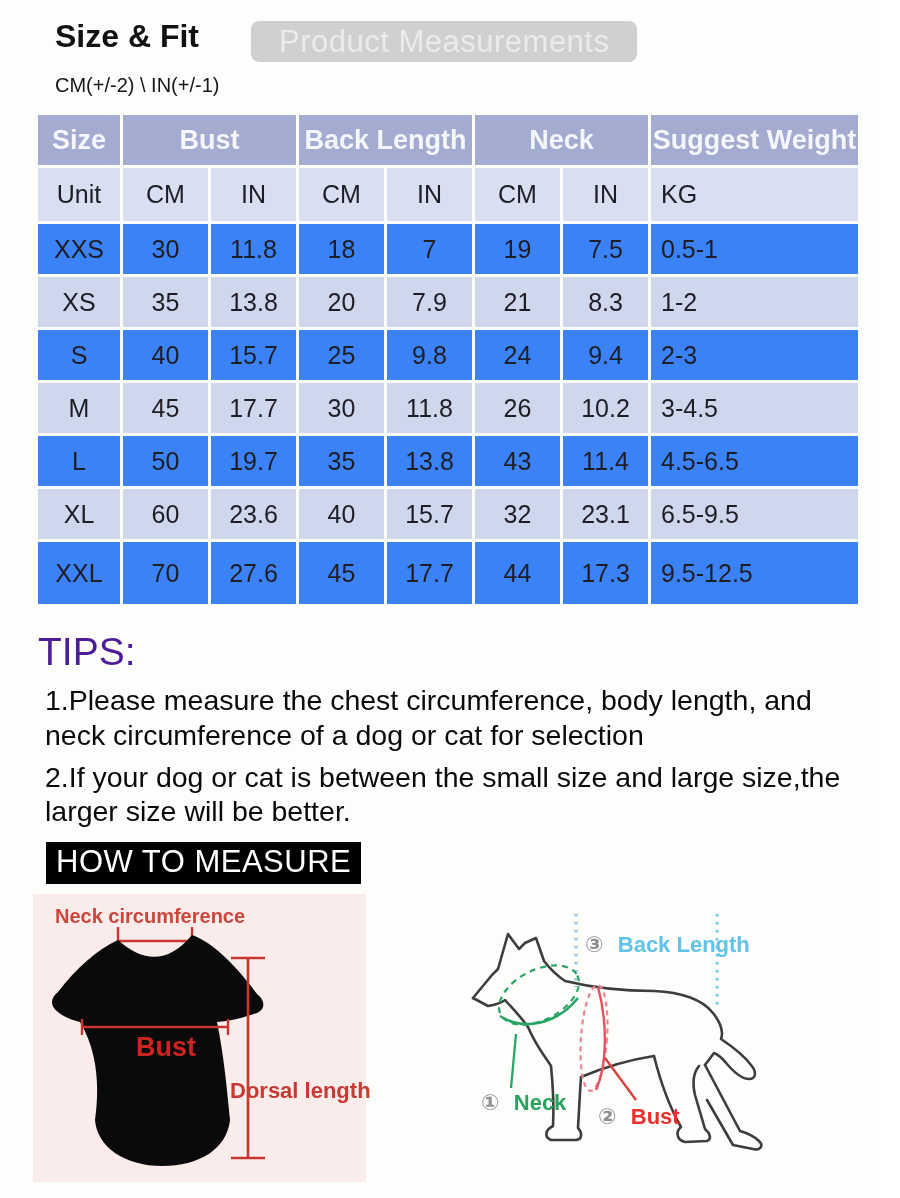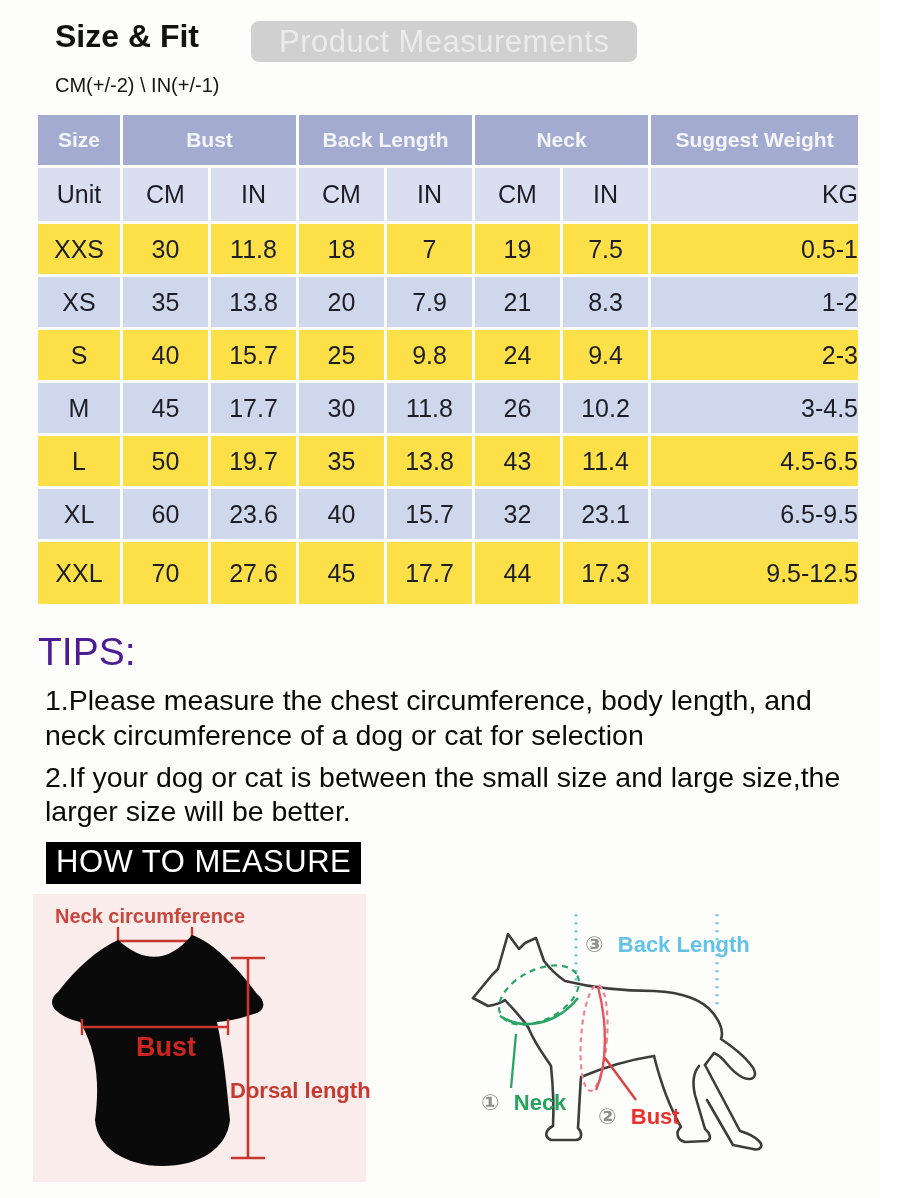--- a/index.html
+++ b/index.html
@@ -9,27 +9,27 @@
   
   .page-title{position:absolute;left:55px;top:18px;font-size:32px;font-weight:800;color:#111;}
   .pm-button{position:absolute;left:251px;top:21px;height:41px;line-height:41px;
     padding:0 28px;background:#d0d0d0;color:#ebebeb;font-size:31px;border:none;
     border-radius:8px;letter-spacing:.5px;}
   .tolerance{position:absolute;left:55px;top:74px;font-size:20px;color:#161616;}
 
   
   .tbl-wrap{position:absolute;left:35px;top:112px;width:826px;}
   table.tbl{border-spacing:3px;table-layout:fixed;width:826px;}
-  .tbl th{background:#a3abd0;color:#f4f6fb;font-weight:700;font-size:21px;padding:0;}
+  .tbl th{background:#a3abd0;color:#f4f6fb;font-weight:700;font-size:27px;padding:0;}
   .tbl td{text-align:center;color:#1d1d26;font-size:25px;padding:0;}
-  .tbl td.wcol{text-align:right;padding-left:10px;}
+  .tbl td.wcol{text-align:left;padding-left:10px;}
   tr.h-head{height:50px;} tr.h-unit{height:53px;} tr.h-data{height:50px;} tr.h-last{height:62px;}
   tr.row-unit td{background:#d9dff1;}
   tr.row-dark td{background:#cfd7ec;}
-  tr.row-light td{background:#fde047;}
+  tr.row-light td{background:#3b82f6;}
 
   
   .tips-heading{position:absolute;left:38px;top:630px;font-size:39px;font-weight:400;color:#4c1d95;}
   .tips-body{position:absolute;left:38px;top:676px;width:836px;font-size:28.5px;line-height:1.22;color:#0a0a0a;}
   .tips-body p{margin:7px;}
 
   
   .htm-heading{position:absolute;left:46px;top:842px;background:#000;color:#fff;
     font-size:31px;padding:2px 10px 4px 10px;letter-spacing:.5px;}
 

